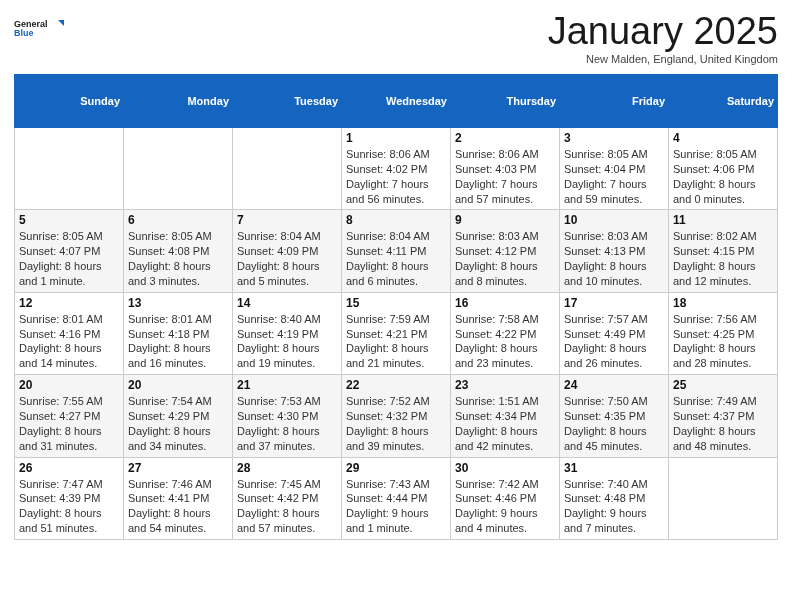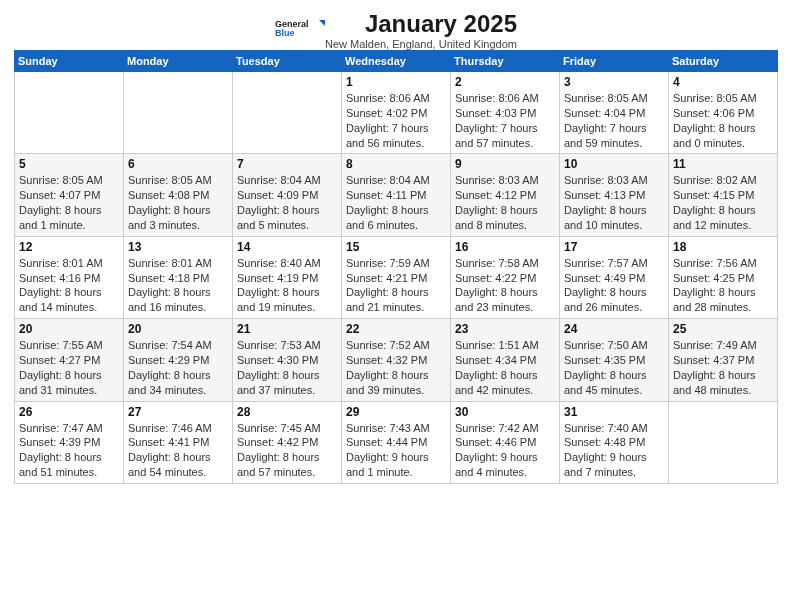--- a/index.html
+++ b/index.html
@@ -11,53 +11,53 @@
       overflow: hidden;
     }
     .page {
       width: 792px;
       height: 612px;
       padding: 10px 14px;
       background: #fff;
     }
     .header-area {
       display: flex;
-      justify-content: center;
+      justify-content: space-between;
       align-items: flex-start;
-      margin-bottom: 0;
+      margin-bottom: 9px;
     }
     .logo {
       display: flex;
       align-items: center;
       gap: 4px;
     }
     .title-area {
       text-align: right;
     }
     .month-title {
-      font-size: 24px;
-      font-weight: bold;
+      font-size: 38px;
+      font-weight: normal;
       color: #1a1a1a;
     }
     .location {
       font-size: 11px;
       color: #444;
     }
     table {
       width: 100%;
       border-collapse: collapse;
       table-layout: fixed;
     }
     th {
       background-color: #1565c0;
       color: #fff;
       font-size: 11px;
       font-weight: bold;
-      padding: 4px 3px;
-      text-align: left;
+      padding: 20px 3px;
+      text-align: right;
       border: 1px solid #1565c0;
     }
     td {
       border: 1px solid #ccc;
       vertical-align: top;
       padding: 3px 4px;
       font-size: 9px;
       color: #222;
       height: 82px;
       background: #fff;

